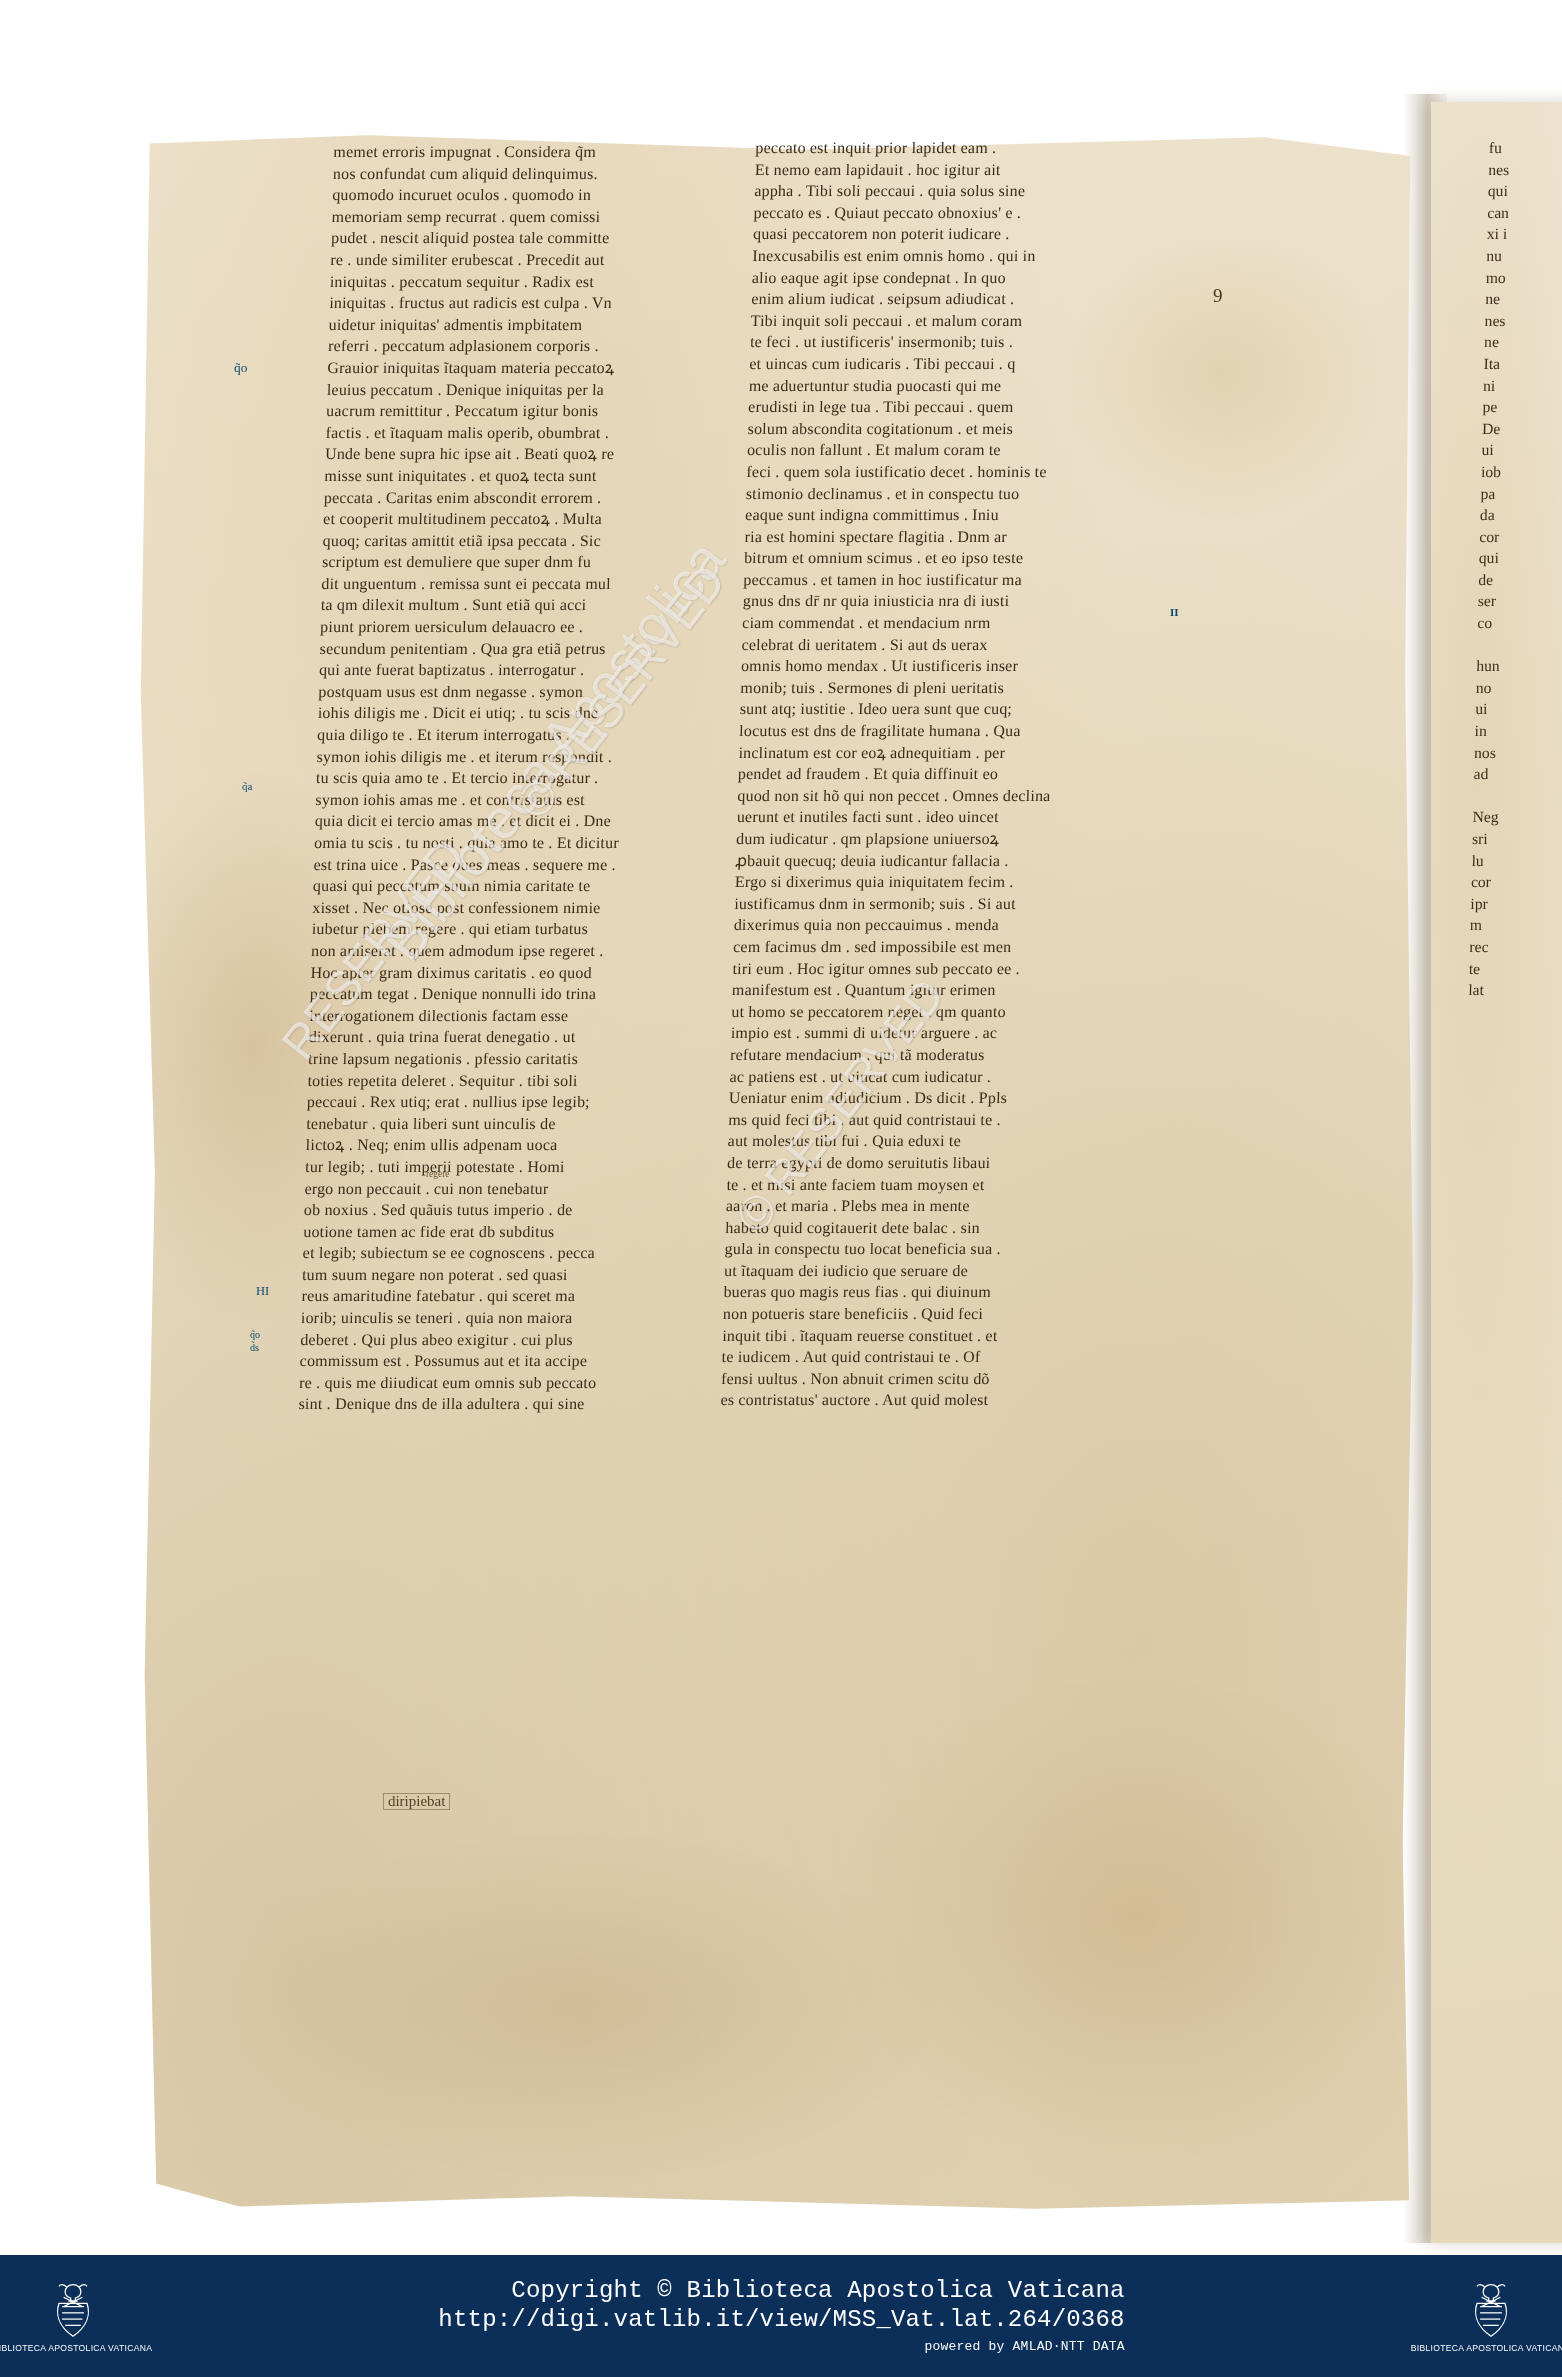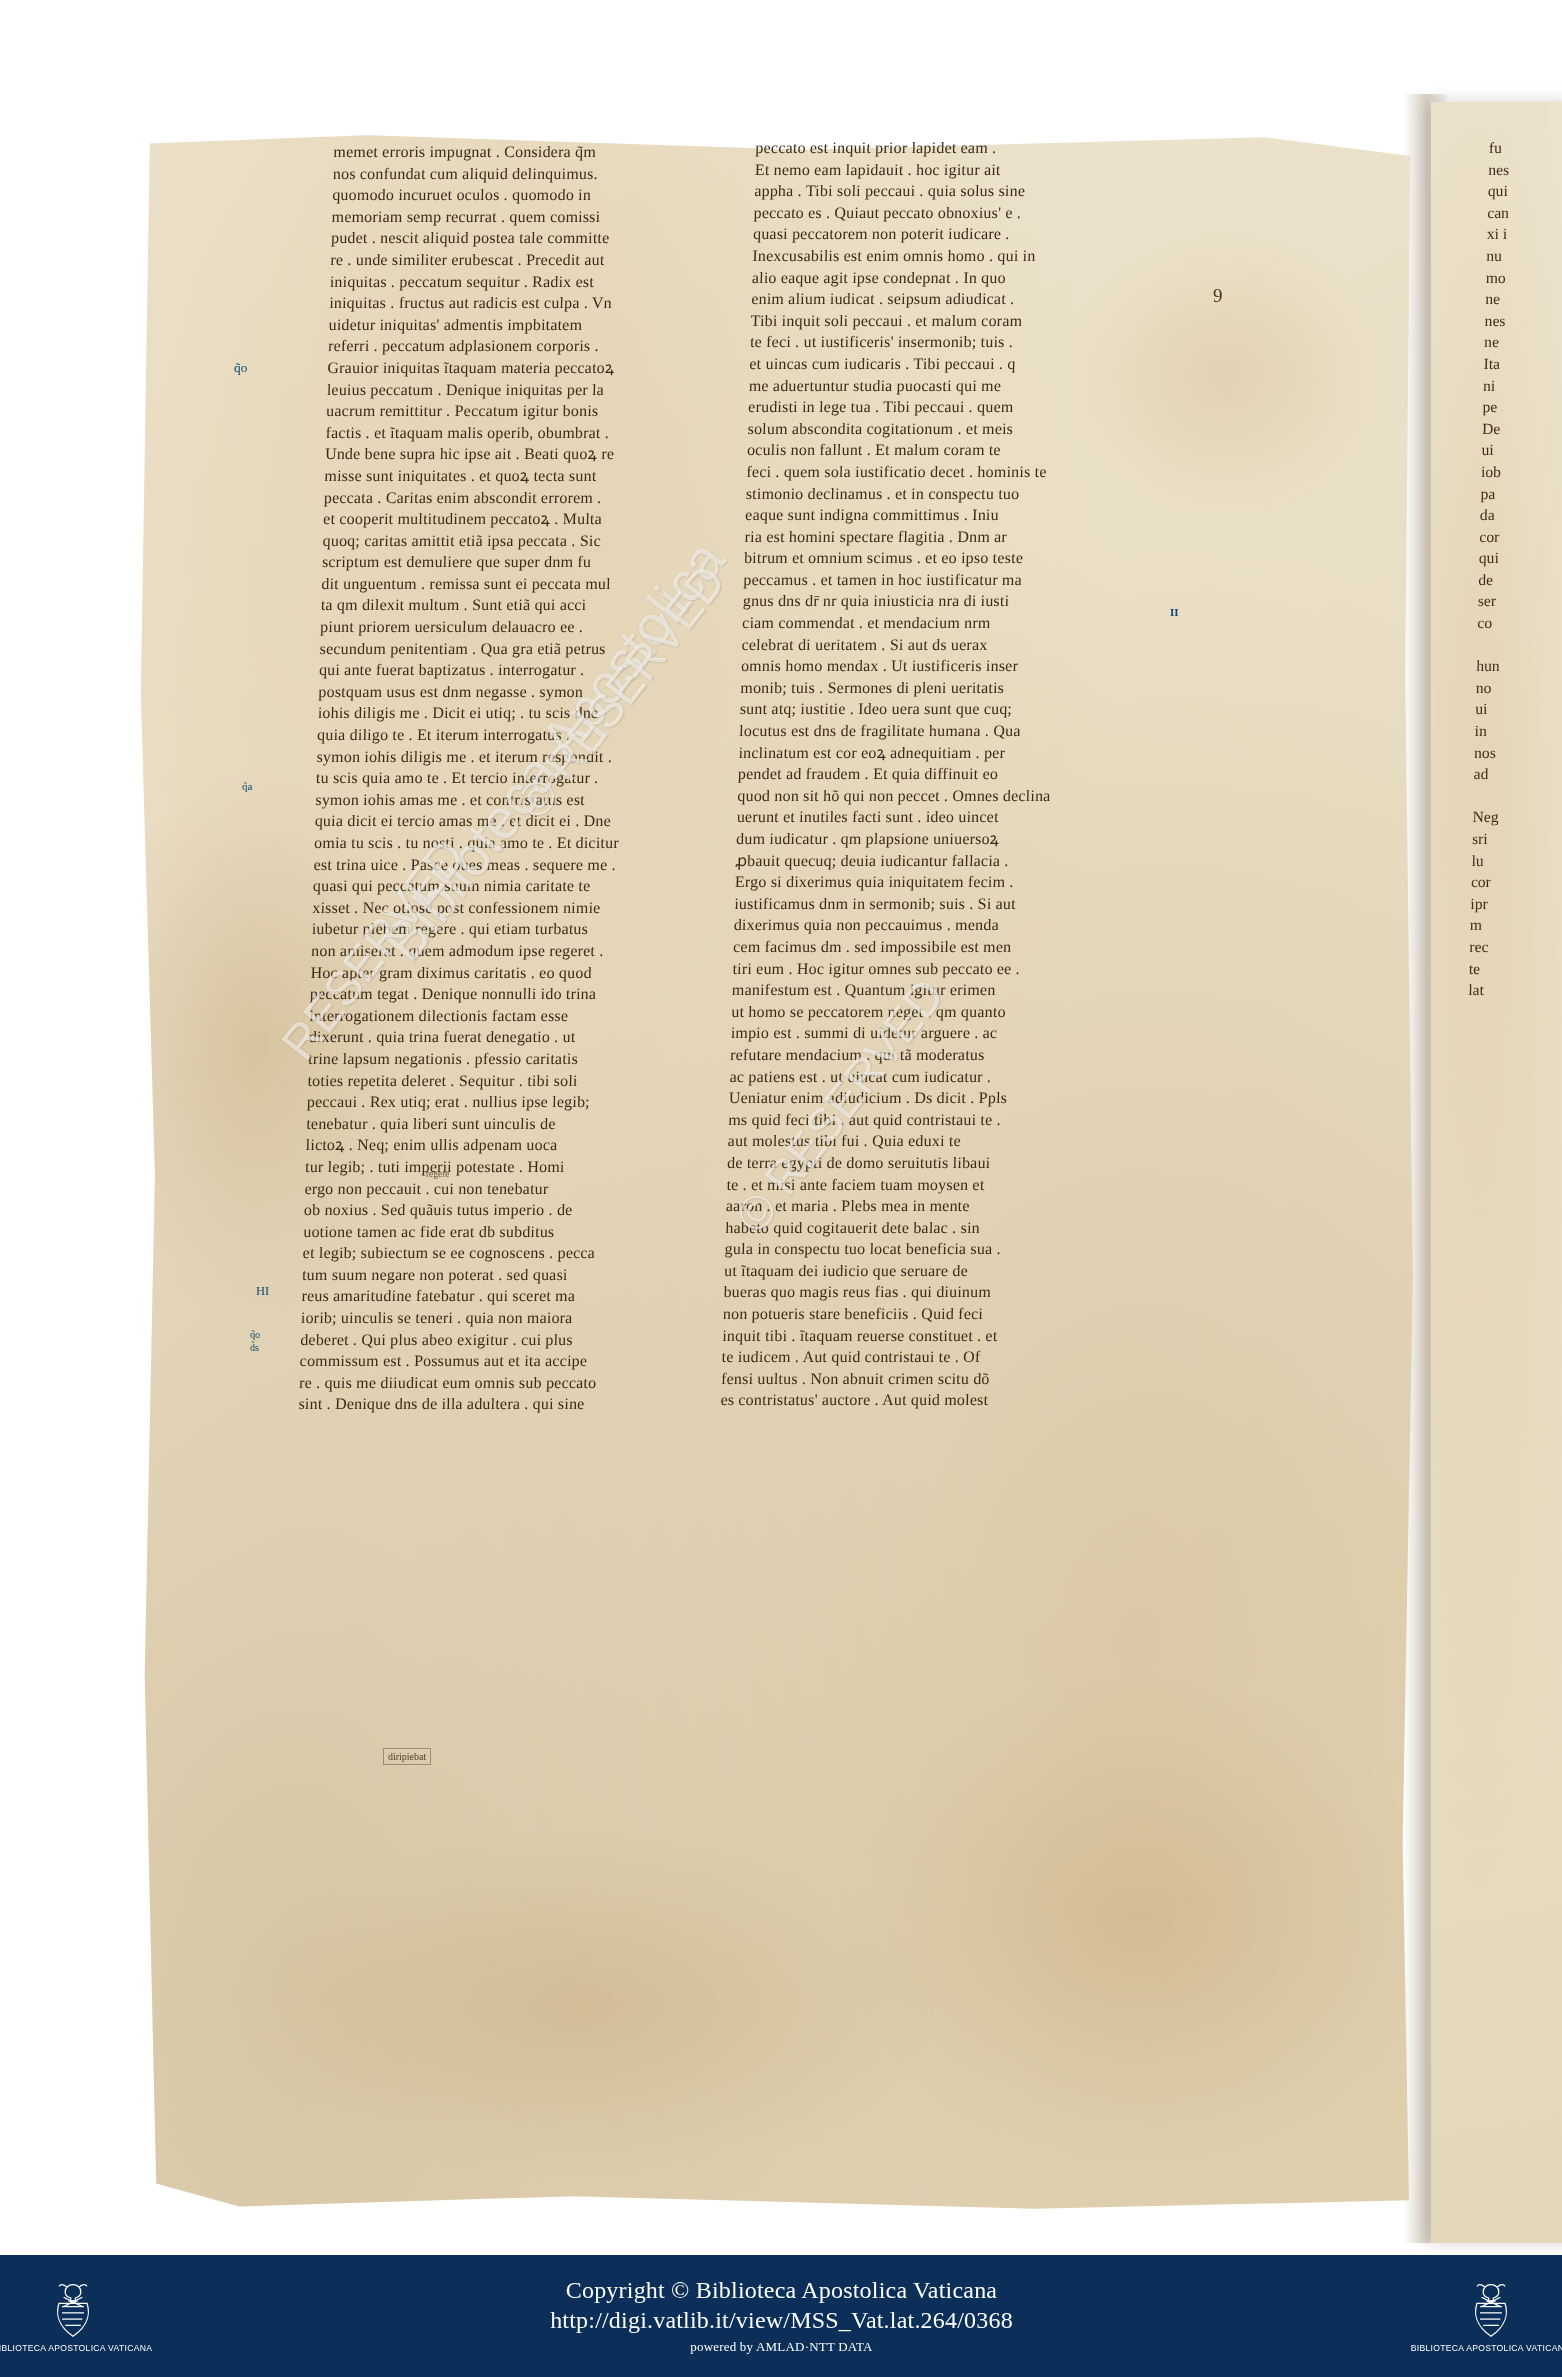--- a/index.html
+++ b/index.html
@@ -128,21 +128,21 @@
     line-height: 13.3px;
     white-space: pre-line;
   }
   #note-1 { left: 234px; top: 361px; font-size: 13.3px; }
   #note-2 { left: 242px; top: 780px; font-size: 11px; }
   #note-3 { left: 256px; top: 1285px; font-size: 12.5px; }
   #note-4 { left: 250px; top: 1328px; font-size: 10.2px; }
   #note-5 { left: 1213px; top: 289px; font-size: 19px; color: #4a3620; }
   #note-6 { left: 1170px; top: 606px; font-size: 11px; font-weight: bold; }
   #note-7 { left: 426px; top: 1168px; font-size: 9.4px; color: #6b5336; }
-  #quire  { left: 383px; top: 1748px; font-size: 10px; color: #53402a;
+  #quire  { left: 383px; top: 1793px; font-size: 15px; color: #53402a;
             border: 0.8px solid rgba(83,64,42,0.45); padding: 0.8px 3.9px; font-family: Liberation Serif, serif; }
 
   
   #watermark {
     position: absolute;
     left: 234px;
     top: 484px;
     width: 977px;
     height: 1133px;
     pointer-events: none;
@@ -167,22 +167,22 @@
     top: 2255px;
     width: 1563px;
     height: 123px;
     background: #0b2f59;
     color: #ffffff;
     display: flex;
     align-items: center;
     justify-content: center;
   }
   #footer .footer-center {
-    text-align: center;
-    font-family: Liberation Serif, serif;
+    text-align: right;
+    font-family: Liberation Mono, monospace;
   }
   #footer .f-copy {
     font-size: 24px;
     line-height: 31px;
     letter-spacing: 0.2px;
   }
   #footer .f-url {
     font-size: 24px;
     line-height: 28px;
     letter-spacing: 0.2px;

